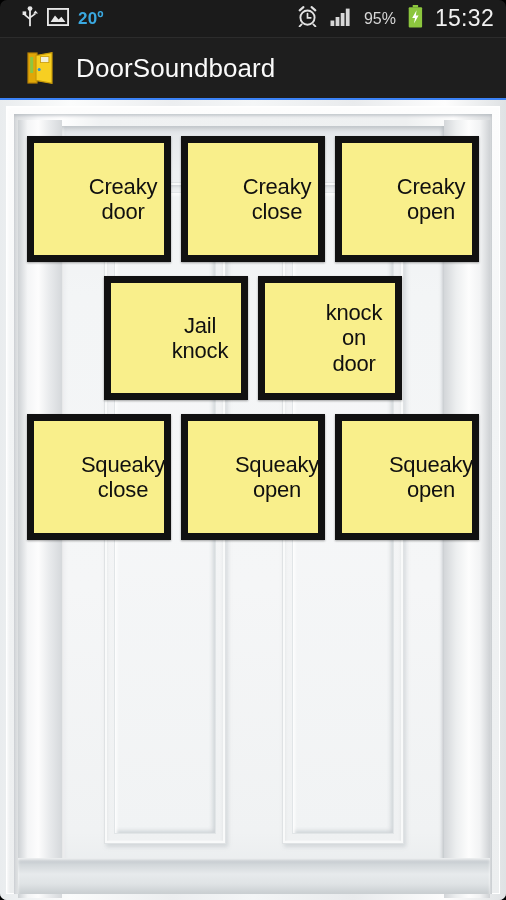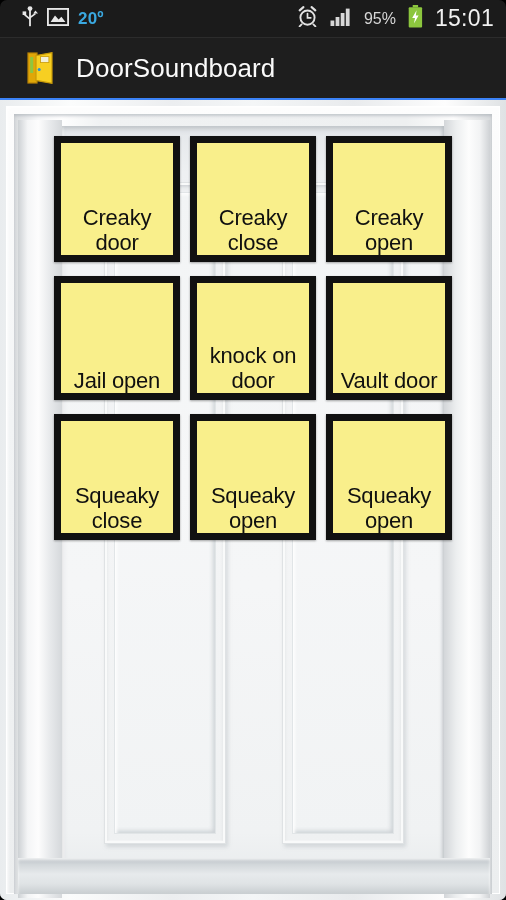--- a/index.html
+++ b/index.html
@@ -146,37 +146,38 @@
     display:flex; flex-direction:column;
     gap:14px;
   }
   .btn-row {
     display:flex;
     justify-content:center;
     align-items:flex-start;
     gap:10px;
   }
   .sound-btn {
-    width:126px;
+    width:144px;
     height:126px;
     background:#f9ef8b;
     border:7px solid #111111;
     display:flex;
-    align-items:flex-end;
+    align-items:center;
     justify-content:center;
     text-align:center;
     color:#101010;
     font-family:"Liberation Sans", sans-serif;
     font-size:22px;
     line-height:1.14;
     letter-spacing:-.2px;
     cursor:pointer;
     overflow:hidden;
     white-space:pre-line;
     box-shadow:0 1px 2px rgba(0,0,0,.35);
+    padding-left:48px;
   }
   .sound-btn.row2 { height:124px; }
   .btn-label {
     display:block;
     width:136px;
     pointer-events:none;
   }
 </style>
 </head>
 <body>
@@ -233,21 +234,21 @@
       <span id="battery-pct">95%</span>
 
       <span class="sb-icon">
         <svg width="15" height="23" viewBox="0 0 15 23">
           <rect x="4.7" y="0" width="5.4" height="2.4" fill="#8cc63e"></rect>
           <rect x="0.7" y="2.2" width="13.4" height="20.4" rx="1" fill="#8cc63e"></rect>
           <path d="M8.6 5.2 L4.2 13 H7 L6 18.6 L10.6 10.4 H7.8 Z" fill="#ffffff"></path>
         </svg>
       </span>
 
-      <span id="clock-text">15:01</span>
+      <span id="clock-text">15:32</span>
     </div>
   </div>
 
   <div id="title-bar">
     <span id="app-icon-wrap">
       <svg width="32" height="36" viewBox="0 0 32 36">
 
         <rect x="3" y="3" width="9" height="30" fill="#e0a708" stroke="#b98306" stroke-width="1.2"></rect>
         <rect x="5.2" y="7" width="3" height="16" fill="#8ec63f"></rect>
 
@@ -283,29 +284,26 @@
 close</span>
       </div>
       <div class="sound-btn">
         <span class="btn-label">Creaky
 open</span>
       </div>
     </div>
 
     <div class="btn-row">
       <div class="sound-btn row2">
-        <span class="btn-label">Jail open</span>
+        <span class="btn-label">Jail knock</span>
       </div>
       <div class="sound-btn row2">
         <span class="btn-label">knock on
 door</span>
       </div>
-      <div class="sound-btn row2">
-        <span class="btn-label">Vault door</span>
-      </div>
     </div>
 
     <div class="btn-row">
       <div class="sound-btn">
         <span class="btn-label">Squeaky
 close</span>
       </div>
       <div class="sound-btn">
         <span class="btn-label">Squeaky
 open</span>

